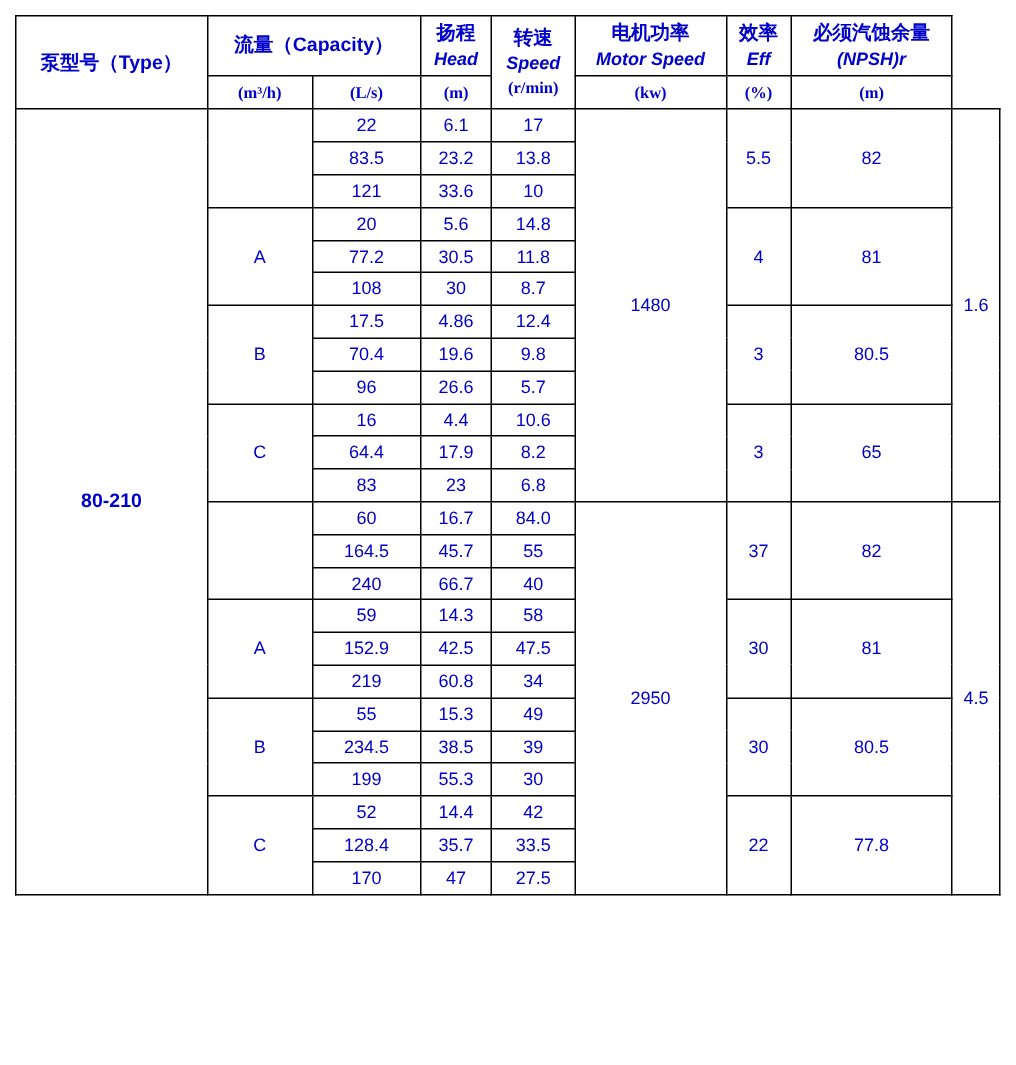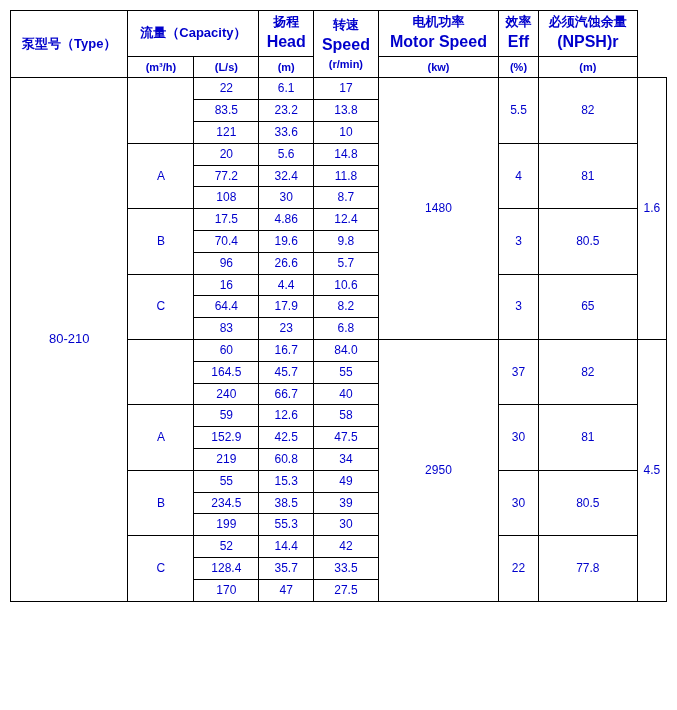--- a/index.html
+++ b/index.html
@@ -26,27 +26,29 @@
       color: #0000cc;
       font-weight: bold;
     }
     td {
       color: #0000cc;
     }
     .header-zh {
       font-size: 13px;
     }
     .header-en {
-      font-size: 16px;
+      font-size: 12px;
+      font-style: italic;
     }
     .header-unit {
       font-size: 11px;
+      font-family: Liberation Serif, serif;
     }
     .pump-type-cell {
-      font-weight: normal;
+      font-weight: bold;
       font-size: 13px;
     }
   </style>
 </head>
 <body>
 
 <table>
   <thead>
     <tr>
       <th rowspan="3">
@@ -125,21 +127,21 @@
       <tr>
         <td rowspan="3">A</td>
         <td>20</td>
         <td>5.6</td>
         <td>14.8</td>
         <td rowspan="3">4</td>
         <td rowspan="3">81</td>
       </tr>
       <tr>
         <td>77.2</td>
-        <td>32.4</td>
+        <td>30.5</td>
         <td>11.8</td>
       </tr>
       <tr>
         <td>108</td>
         <td>30</td>
         <td>8.7</td>
       </tr>
       <tr>
         <td rowspan="3">B</td>
         <td>17.5</td>
@@ -192,21 +194,21 @@
         <td>55</td>
       </tr>
       <tr>
         <td>240</td>
         <td>66.7</td>
         <td>40</td>
       </tr>
       <tr>
         <td rowspan="3">A</td>
         <td>59</td>
-        <td>12.6</td>
+        <td>14.3</td>
         <td>58</td>
         <td rowspan="3">30</td>
         <td rowspan="3">81</td>
       </tr>
       <tr>
         <td>152.9</td>
         <td>42.5</td>
         <td>47.5</td>
       </tr>
       <tr>

